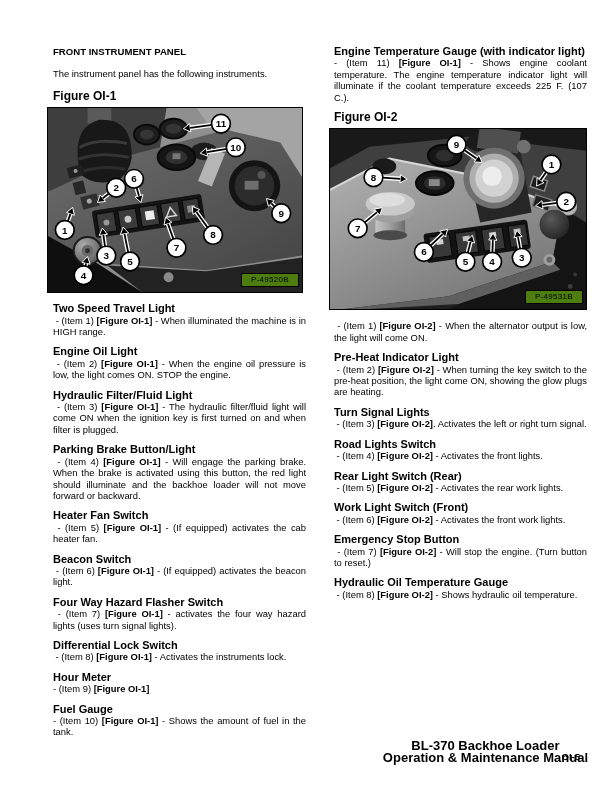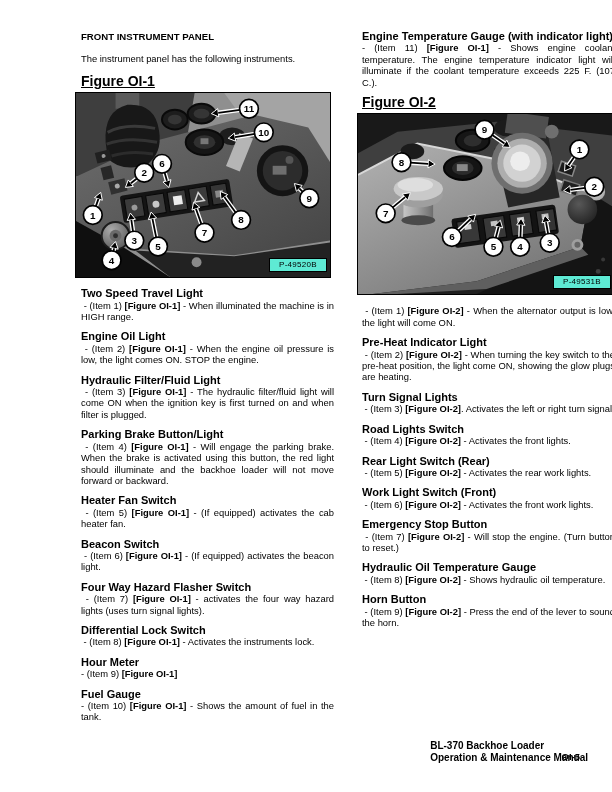--- a/index.html
+++ b/index.html
@@ -1,48 +1,48 @@
 <!DOCTYPE html>
 <html><head>
 <meta charset="utf-8">
 <style>
   html,body{margin:0;padding:0;}
   body{
     width:612px;height:792px;background:#ffffff;position:relative;
     font-family:"Liberation Sans","DejaVu Sans",sans-serif;color:#000;
     -webkit-font-smoothing:antialiased;
   }
-  .col{position:absolute;top:31px;width:253px;margin-left:28px;}
+  .col{position:absolute;top:46px;width:253px;}
   #col-left{left:53px;}
   #col-right{left:334px;}
   .doc-title{font-size:9.6px;font-weight:bold;margin:0 0 11px 0;line-height:11.4px;}
   .intro{font-size:9.4px;margin:0 0 11px 0;line-height:11.4px;}
-  .fig-label{font-size:14px;font-weight:bold;margin:0 0 5px 0;line-height:11.4px;text-decoration:underline;}
+  .fig-label{font-size:12px;font-weight:bold;margin:0 0 5px 0;line-height:11.4px;}
   .figure-box{
     position:relative;border:1.5px solid #000;background:#8f8f8f;
     margin-bottom:10px;overflow:hidden;
   }
   #fig1-box{width:254px;height:184px;margin-left:-6px;}
   #fig2-box{width:256px;height:180px;margin-left:-5px;}
   .figure-box svg{position:absolute;left:0;top:0;width:100%;height:100%;}
   .photo-id{
-    position:absolute;right:3px;bottom:5px;background:#5eead4;border:1px solid #000;
+    position:absolute;right:3px;bottom:5px;background:#4d7c0f;border:1px solid #000;
     font-size:8px;line-height:10px;padding:1px 9px;letter-spacing:.3px;
   }
   .sec{margin:0 0 9px 0;}
   .sec-h{font-size:11px;font-weight:bold;margin:0;line-height:11.4px;}
   .sec p{font-size:9.4px;margin:0;line-height:11.4px;text-align:justify;}
   .figref{font-weight:bold;}
   #footer-center{
     position:absolute;left:0;top:751px;width:580px;text-align:right;
     font-weight:bold;font-size:9.5px;
   }
   #footer-right{
-    position:absolute;right:24px;top:740px;text-align:left;
-    font-weight:bold;font-size:10px;line-height:11.5px;
+    position:absolute;right:24px;top:740px;text-align:center;
+    font-weight:bold;font-size:13px;line-height:11.5px;
   }
   .co-num{font-family:"Liberation Sans","DejaVu Sans",sans-serif;}
 </style>
 </head>
 <body>
 
 <div class="col" id="col-left">
   <h2 class="doc-title">FRONT INSTRUMENT PANEL</h2>
   <p class="intro">The instrument panel has the following instruments.</p>
   <div class="fig-label">Figure OI-1</div>
@@ -422,24 +422,20 @@
   <div class="sec">
     <h3 class="sec-h">Emergency Stop Button</h3>
     <p><span class="pre">&nbsp;- (Item 7) </span><span class="figref">[Figure OI-2]</span><span class="post"> - Will stop the engine. (Turn button to reset.)</span></p>
   </div>
 
   <div class="sec">
     <h3 class="sec-h">Hydraulic Oil Temperature Gauge</h3>
     <p><span class="pre">&nbsp;- (Item 8) </span><span class="figref">[Figure OI-2]</span><span class="post"> - Shows hydraulic oil temperature.</span></p>
   </div>
 
-  <div class="sec">
-    <h3 class="sec-h">Horn Button</h3>
-    <p><span class="pre">&nbsp;- (Item 9) </span><span class="figref">[Figure OI-2]</span><span class="post"> - Press the end of the lever to sound the horn.</span></p>
-  </div>
 </div>
 </div>
 
 <div id="footer-center">OI-5</div>
 <div id="footer-right">
   <div>BL-370 Backhoe Loader</div>
   <div>Operation &amp; Maintenance Manual</div>
 </div>
 
 </body></html>

